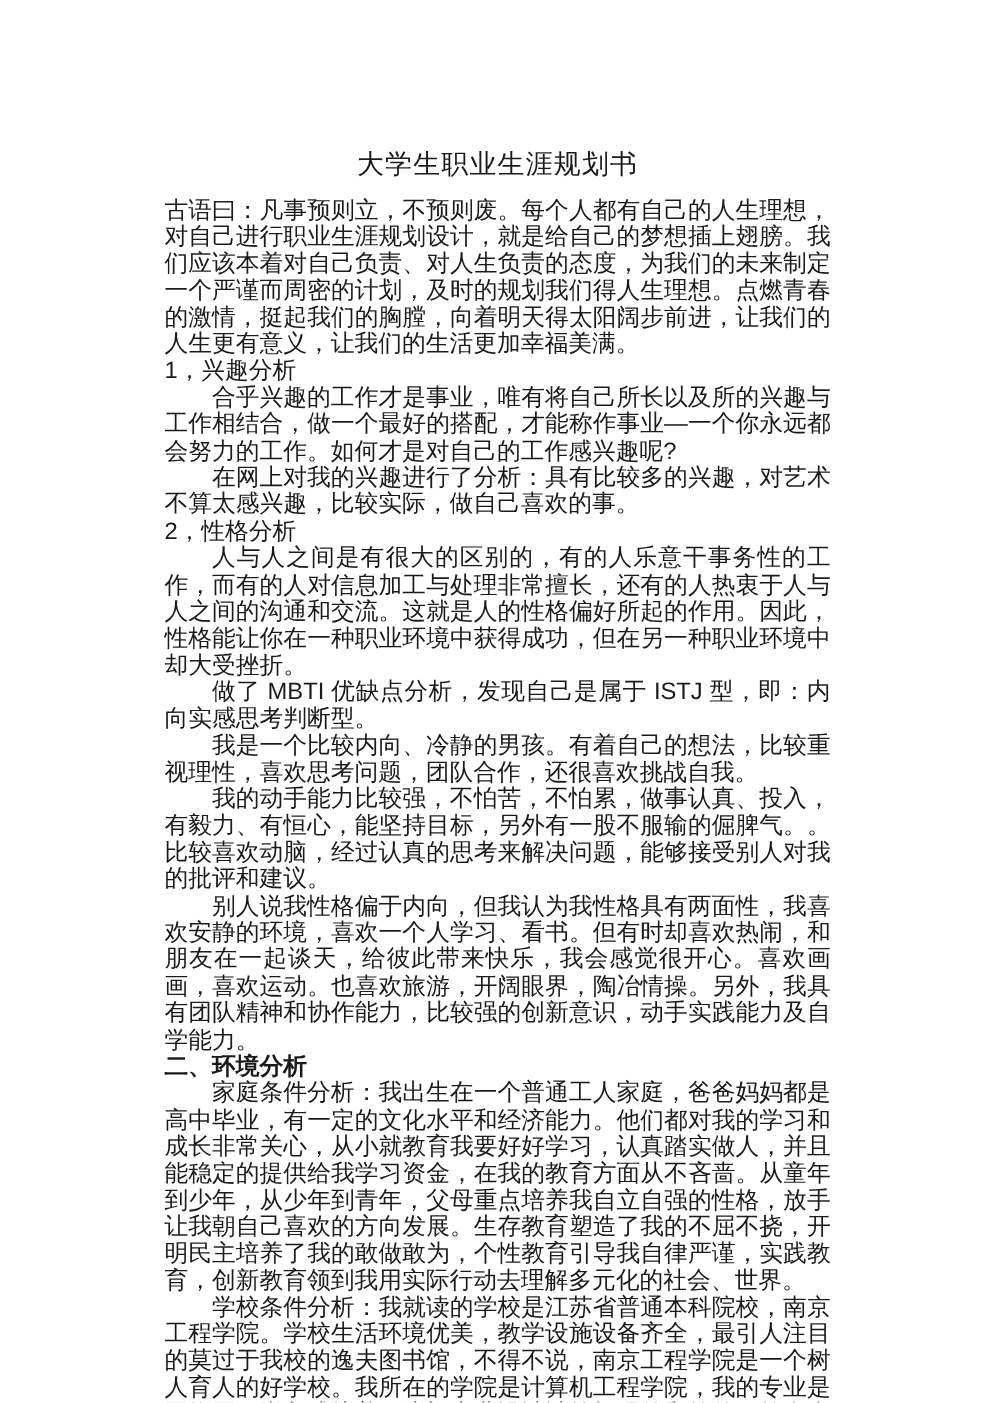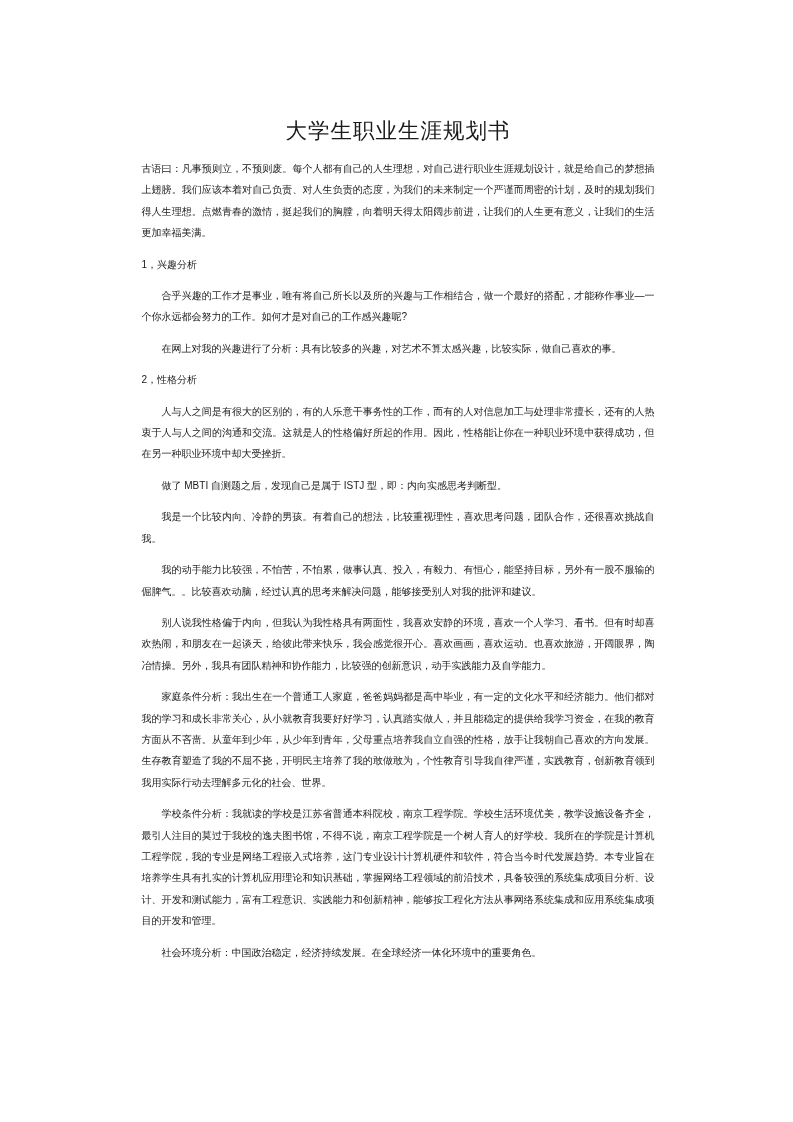--- a/index.html
+++ b/index.html
@@ -23,25 +23,25 @@
   .doc-title {
     font-size: 21.5px;
     font-weight: normal;
     line-height: 30px;
     text-align: center;
     margin: 0 0 12px 0;
     letter-spacing: 1px;
     white-space: nowrap;
   }
   .block {
-    font-size: 10px;
+    font-size: 19px;
     line-height: 21.4px;
     text-align: justify;
     text-justify: inter-ideograph;
-    margin: 10px;
+    margin: 0;
   }
   .para { text-indent: 2em; }
   .para-flush { text-indent: 0; }
   .heading { font-weight: bold; }
   .subheading { font-weight: normal; }
 </style>
 </head>
 <body>
 
 <div class="page">
@@ -53,29 +53,30 @@
   <p class="block subheading">1，兴趣分析</p>
 
   <p class="block para">合乎兴趣的工作才是事业，唯有将自己所长以及所的兴趣与工作相结合，做一个最好的搭配，才能称作事业—一个你永远都会努力的工作。如何才是对自己的工作感兴趣呢?</p>
 
   <p class="block para">在网上对我的兴趣进行了分析：具有比较多的兴趣，对艺术不算太感兴趣，比较实际，做自己喜欢的事。</p>
 
   <p class="block subheading">2，性格分析</p>
 
   <p class="block para">人与人之间是有很大的区别的，有的人乐意干事务性的工作，而有的人对信息加工与处理非常擅长，还有的人热衷于人与人之间的沟通和交流。这就是人的性格偏好所起的作用。因此，性格能让你在一种职业环境中获得成功，但在另一种职业环境中却大受挫折。</p>
 
-  <p class="block para">做了 MBTI 自测题之后，发现自己是属于 ISTJ 型，即：内向实感思考判断型。</p>
+  <p class="block para">做了 MBTI 优缺点分析，发现自己是属于 ISTJ 型，即：内向实感思考判断型。</p>
 
   <p class="block para">我是一个比较内向、冷静的男孩。有着自己的想法，比较重视理性，喜欢思考问题，团队合作，还很喜欢挑战自我。</p>
 
 
   <p class="block para">我的动手能力比较强，不怕苦，不怕累，做事认真、投入，有毅力、有恒心，能坚持目标，另外有一股不服输的倔脾气。。比较喜欢动脑，经过认真的思考来解决问题，能够接受别人对我的批评和建议。</p>
 
 
   <p class="block para">别人说我性格偏于内向，但我认为我性格具有两面性，我喜欢安静的环境，喜欢一个人学习、看书。但有时却喜欢热闹，和朋友在一起谈天，给彼此带来快乐，我会感觉很开心。喜欢画画，喜欢运动。也喜欢旅游，开阔眼界，陶冶情操。另外，我具有团队精神和协作能力，比较强的创新意识，动手实践能力及自学能力。</p>
 
+  <p class="block heading">二、环境分析</p>
 
   <p class="block para">家庭条件分析：我出生在一个普通工人家庭，爸爸妈妈都是高中毕业，有一定的文化水平和经济能力。他们都对我的学习和成长非常关心，从小就教育我要好好学习，认真踏实做人，并且能稳定的提供给我学习资金，在我的教育方面从不吝啬。从童年到少年，从少年到青年，父母重点培养我自立自强的性格，放手让我朝自己喜欢的方向发展。生存教育塑造了我的不屈不挠，开明民主培养了我的敢做敢为，个性教育引导我自律严谨，实践教育，创新教育领到我用实际行动去理解多元化的社会、世界。</p>
 
   <p class="block para">学校条件分析：我就读的学校是江苏省普通本科院校，南京工程学院。学校生活环境优美，教学设施设备齐全，最引人注目的莫过于我校的逸夫图书馆，不得不说，南京工程学院是一个树人育人的好学校。我所在的学院是计算机工程学院，我的专业是网络工程嵌入式培养，这门专业设计计算机硬件和软件，符合当今时代发展趋势。本专业旨在培养学生具有扎实的计算机应用理论和知识基础，掌握网络工程领域的前沿技术，具备较强的系统集成项目分析、设计、开发和测试能力，富有工程意识、实践能力和创新精神，能够按工程化方法从事网络系统集成和应用系统集成项目的开发和管理。</p>
 
   <p class="block para">社会环境分析：中国政治稳定，经济持续发展。在全球经济一体化环境中的重要角色。</p>
 </div>
 
 </body></html>

